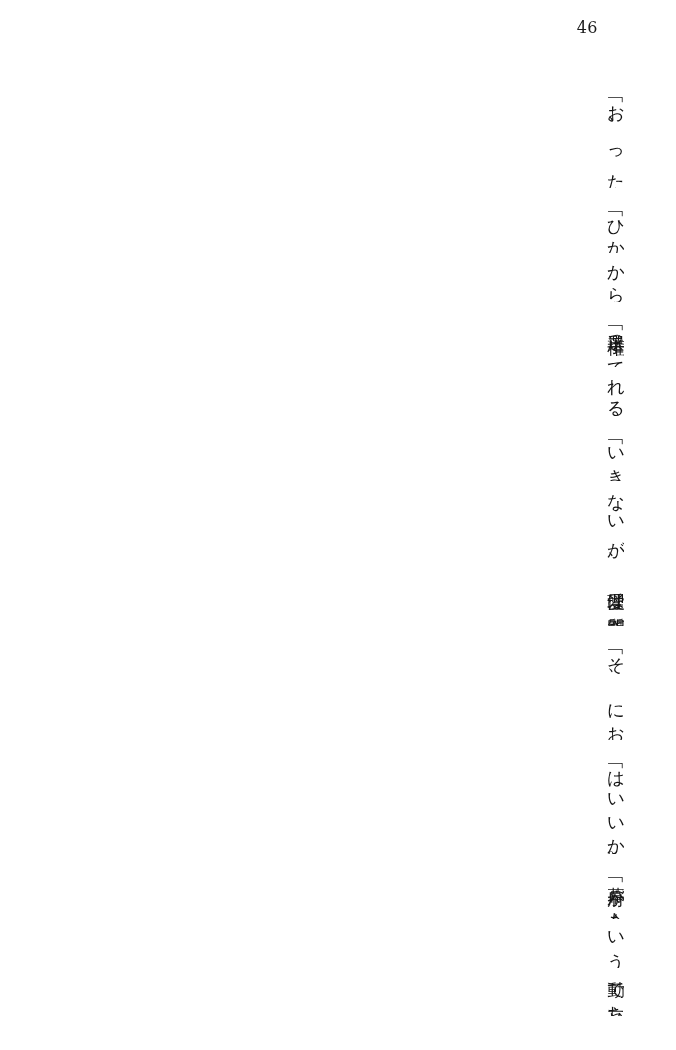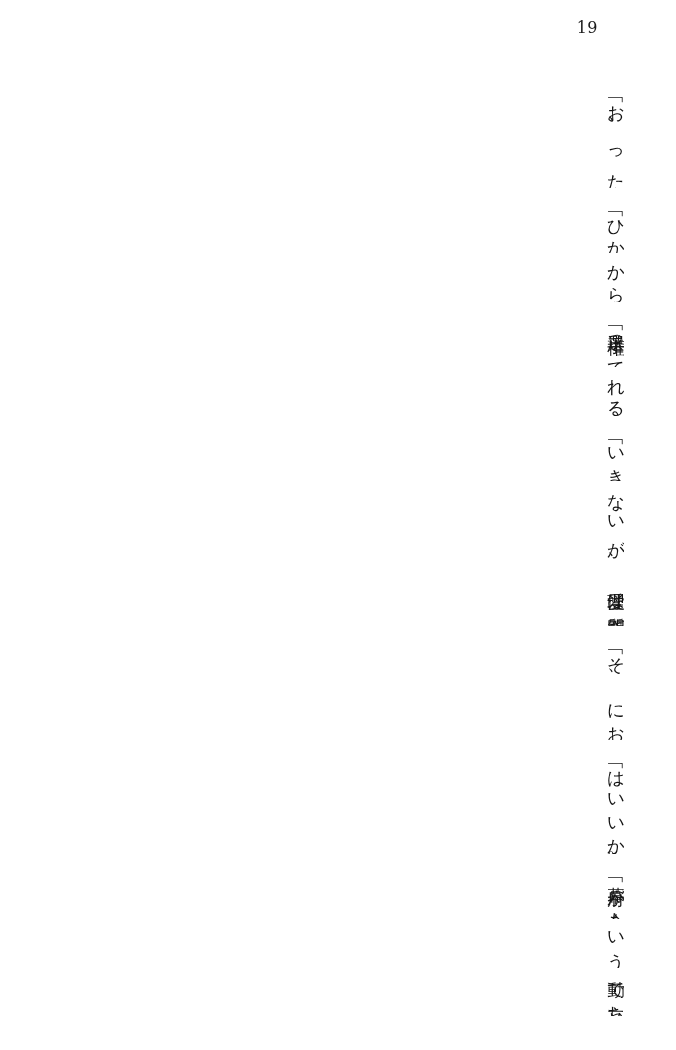--- a/index.html
+++ b/index.html
@@ -64,21 +64,21 @@
   }
   .line.indent {
     padding-top: 17px;
   }
 </style>
 </head>
 <body>
 
 <div class="page">
 
-  <div class="page-number">19</div>
+  <div class="page-number">46</div>
 
   <div class="text-body" id="text-body">
       <div class="line">動で立ち、話を続ける。 何度座っていいと言っても聞いてくれないので、結城はそう</div>
       <div class="line">いうものだと受け入れることにした。</div>
       <div class="line indent">「幕府が今も残ってた、ねえ……葵コングロマリットの力を考えれば、不思議じゃな</div>
       <div class="line">いか。 国内一位の企業グループだもんな」</div>
       <div class="line indent">「はい。 私は伊達家の当主……元は仙台藩を統治していた家の者です。 メイド選手権</div>
       <div class="line">においては、宮城県代表ということになります」</div>
       <div class="line indent">「そ、そのメイド選手権ってなんなんだ？ いきなり出てきたけど……」</div>
       <div class="line">愛理は質問されて、ぽっと顔を赤らめる。 知的な大人の女性というイメージがある</div>

